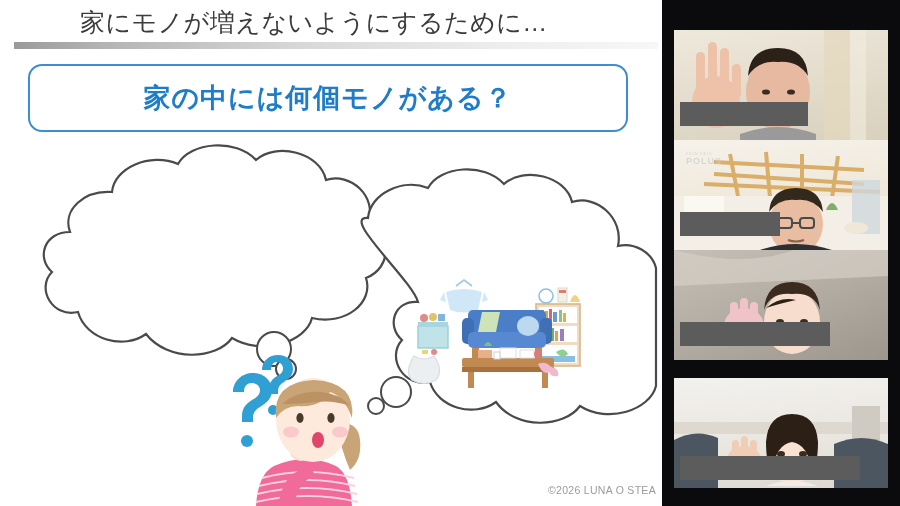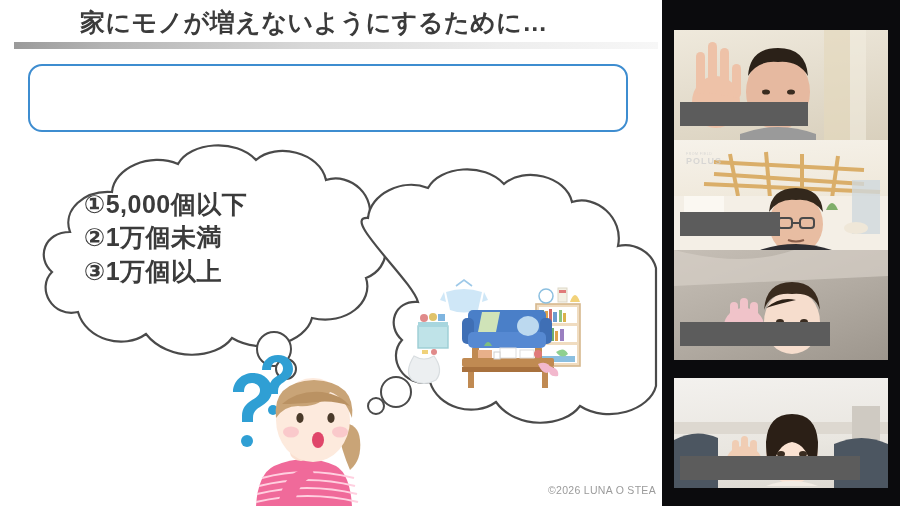--- a/index.html
+++ b/index.html
@@ -2,21 +2,21 @@
 <html><head>
 <meta charset="utf-8">
 <style>
   html,body{margin:0;padding:0;background:#000;}
   body{font-family:"Liberation Sans","DejaVu Sans",sans-serif;}
   #stage{position:relative;width:900px;height:506px;background:#ffffff;overflow:hidden;}
 
   
   #slide{position:absolute;left:0;top:0;width:662px;height:506px;background:#ffffff;overflow:hidden;}
 
-  .slide-title{position:absolute;left:80px;top:6px;font-size:25px;font-weight:bold;color:#3b3b3b;
+  .slide-title{position:absolute;left:80px;top:6px;font-size:25px;font-weight:normal;color:#3b3b3b;
                letter-spacing:.5px;white-space:nowrap;}
   .title-rule{position:absolute;left:14px;top:42px;width:644px;height:7px;
               background:linear-gradient(90deg,#9a9a9a 0%,#b4b4b4 14%,#d8d8d8 45%,#ededed 75%,#f7f7f7 100%);}
 
   .qbox{position:absolute;left:28px;top:64px;width:600px;height:68px;border:2.5px solid #3e8dd0;
         border-radius:14px;background:#fff;box-sizing:border-box;}
   .qbox-text{position:absolute;left:28px;top:64px;width:600px;height:68px;display:flex;
              align-items:center;justify-content:center;font-size:27px;font-weight:bold;
              color:#1f7cc8;letter-spacing:1px;}
 
@@ -44,20 +44,21 @@
 <body>
 
 <div id="stage">
 
   <div id="slide">
 
     <div class="slide-title">家にモノが増えないようにするために…</div>
     <div class="title-rule"></div>
 
     <div class="qbox"></div>
+    <div class="qbox-text">家の中には何個モノがある？</div>
 
     <svg class="svg-layer" viewBox="0 0 662 506">
 
       <g fill="#ffffff" stroke="#4a4a4a" stroke-width="2.2">
         <path d="M70 232
                  C44 232 36 258 52 272
                  C36 288 52 318 78 312
                  C86 340 124 350 146 334
                  C168 362 216 360 232 338
                  C262 356 306 342 312 318
@@ -210,25 +211,20 @@
         <ellipse cx="300" cy="418" rx="3.6" ry="5" fill="#4a3a2a"></ellipse>
         <ellipse cx="331" cy="418" rx="3.6" ry="5" fill="#4a3a2a"></ellipse>
 
         <ellipse cx="291" cy="432" rx="8" ry="5.5" fill="#f9c3c8" opacity=".85"></ellipse>
         <ellipse cx="340" cy="432" rx="8" ry="5.5" fill="#f9c3c8" opacity=".85"></ellipse>
 
         <ellipse cx="318" cy="440" rx="6" ry="8" fill="#e0466a"></ellipse>
       </g>
     </svg>
 
-    <div class="opts">
-      <div>①5,000個以下</div>
-      <div>②1万個未満</div>
-      <div>③1万個以上</div>
-    </div>
 
     <div class="copyright">©2026 LUNA O STEA</div>
   </div>
 
   <div id="rail">
 
     <div class="tile" style="top:30px;height:110px;">
       <div class="feed" style="background:linear-gradient(170deg,#efe9dc 0%,#e6dfd0 40%,#d9d0bd 100%);"></div>
       <svg class="feed" viewBox="0 0 214 110">
         <rect x="150" y="0" width="26" height="110" fill="#e4d9bd" opacity=".7"></rect>

